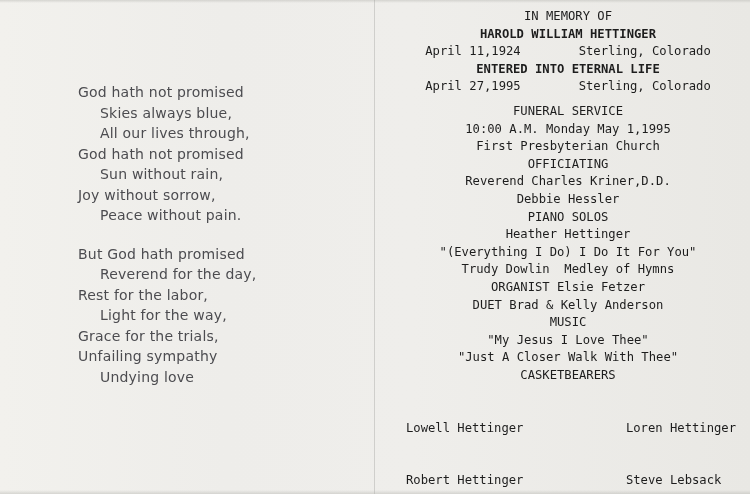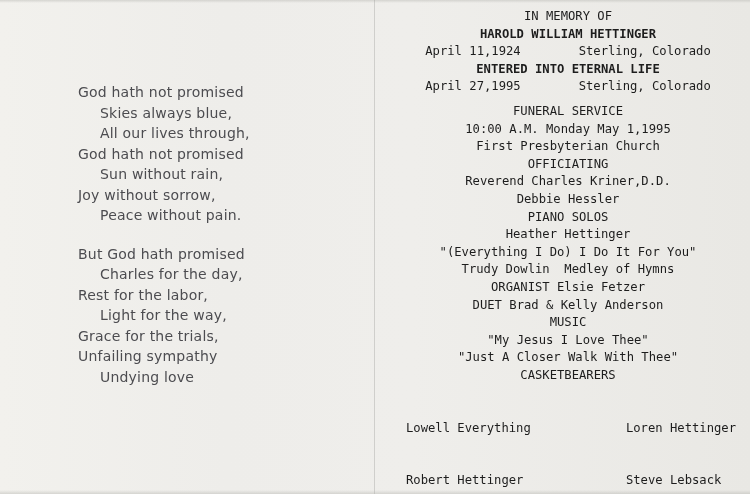--- a/index.html
+++ b/index.html
@@ -103,21 +103,21 @@
     <div class="ln ind">Skies always blue,</div>
     <div class="ln ind">All our lives through,</div>
     <div class="ln">God hath not promised</div>
     <div class="ln ind">Sun without rain,</div>
     <div class="ln">Joy without sorrow,</div>
     <div class="ln ind">Peace without pain.</div>
 
     <div class="stanza-gap"></div>
 
     <div class="ln">But God hath promised</div>
-    <div class="ln ind">Charles for the day,</div>
+    <div class="ln ind">Reverend for the day,</div>
     <div class="ln">Rest for the labor,</div>
     <div class="ln ind">Light for the way,</div>
     <div class="ln">Grace for the trials,</div>
     <div class="ln">Unfailing sympathy</div>
     <div class="ln ind">Undying love</div>
   </div>
 
   <div class="program">
 
     <div class="row">IN MEMORY OF</div>
@@ -148,21 +148,21 @@
     <div class="row">Trudy Dowlin  Medley of Hymns</div>
     <div class="row">ORGANIST Elsie Fetzer</div>
     <div class="row">DUET Brad &amp; Kelly Anderson</div>
     <div class="row">MUSIC</div>
     <div class="row">"My Jesus I Love Thee"</div>
     <div class="row">"Just A Closer Walk With Thee"</div>
     <div class="row">CASKETBEARERS</div>
 
     <div class="two-col">
       <div class="col">
-        <div class="row">Lowell Everything</div>
+        <div class="row">Lowell Hettinger</div>
         <div class="row">Robert Hettinger</div>
         
       </div>
       <div class="col">
         <div class="row">Loren Hettinger</div>
         <div class="row">Steve Lebsack</div>
         
       </div>
     </div>
 

